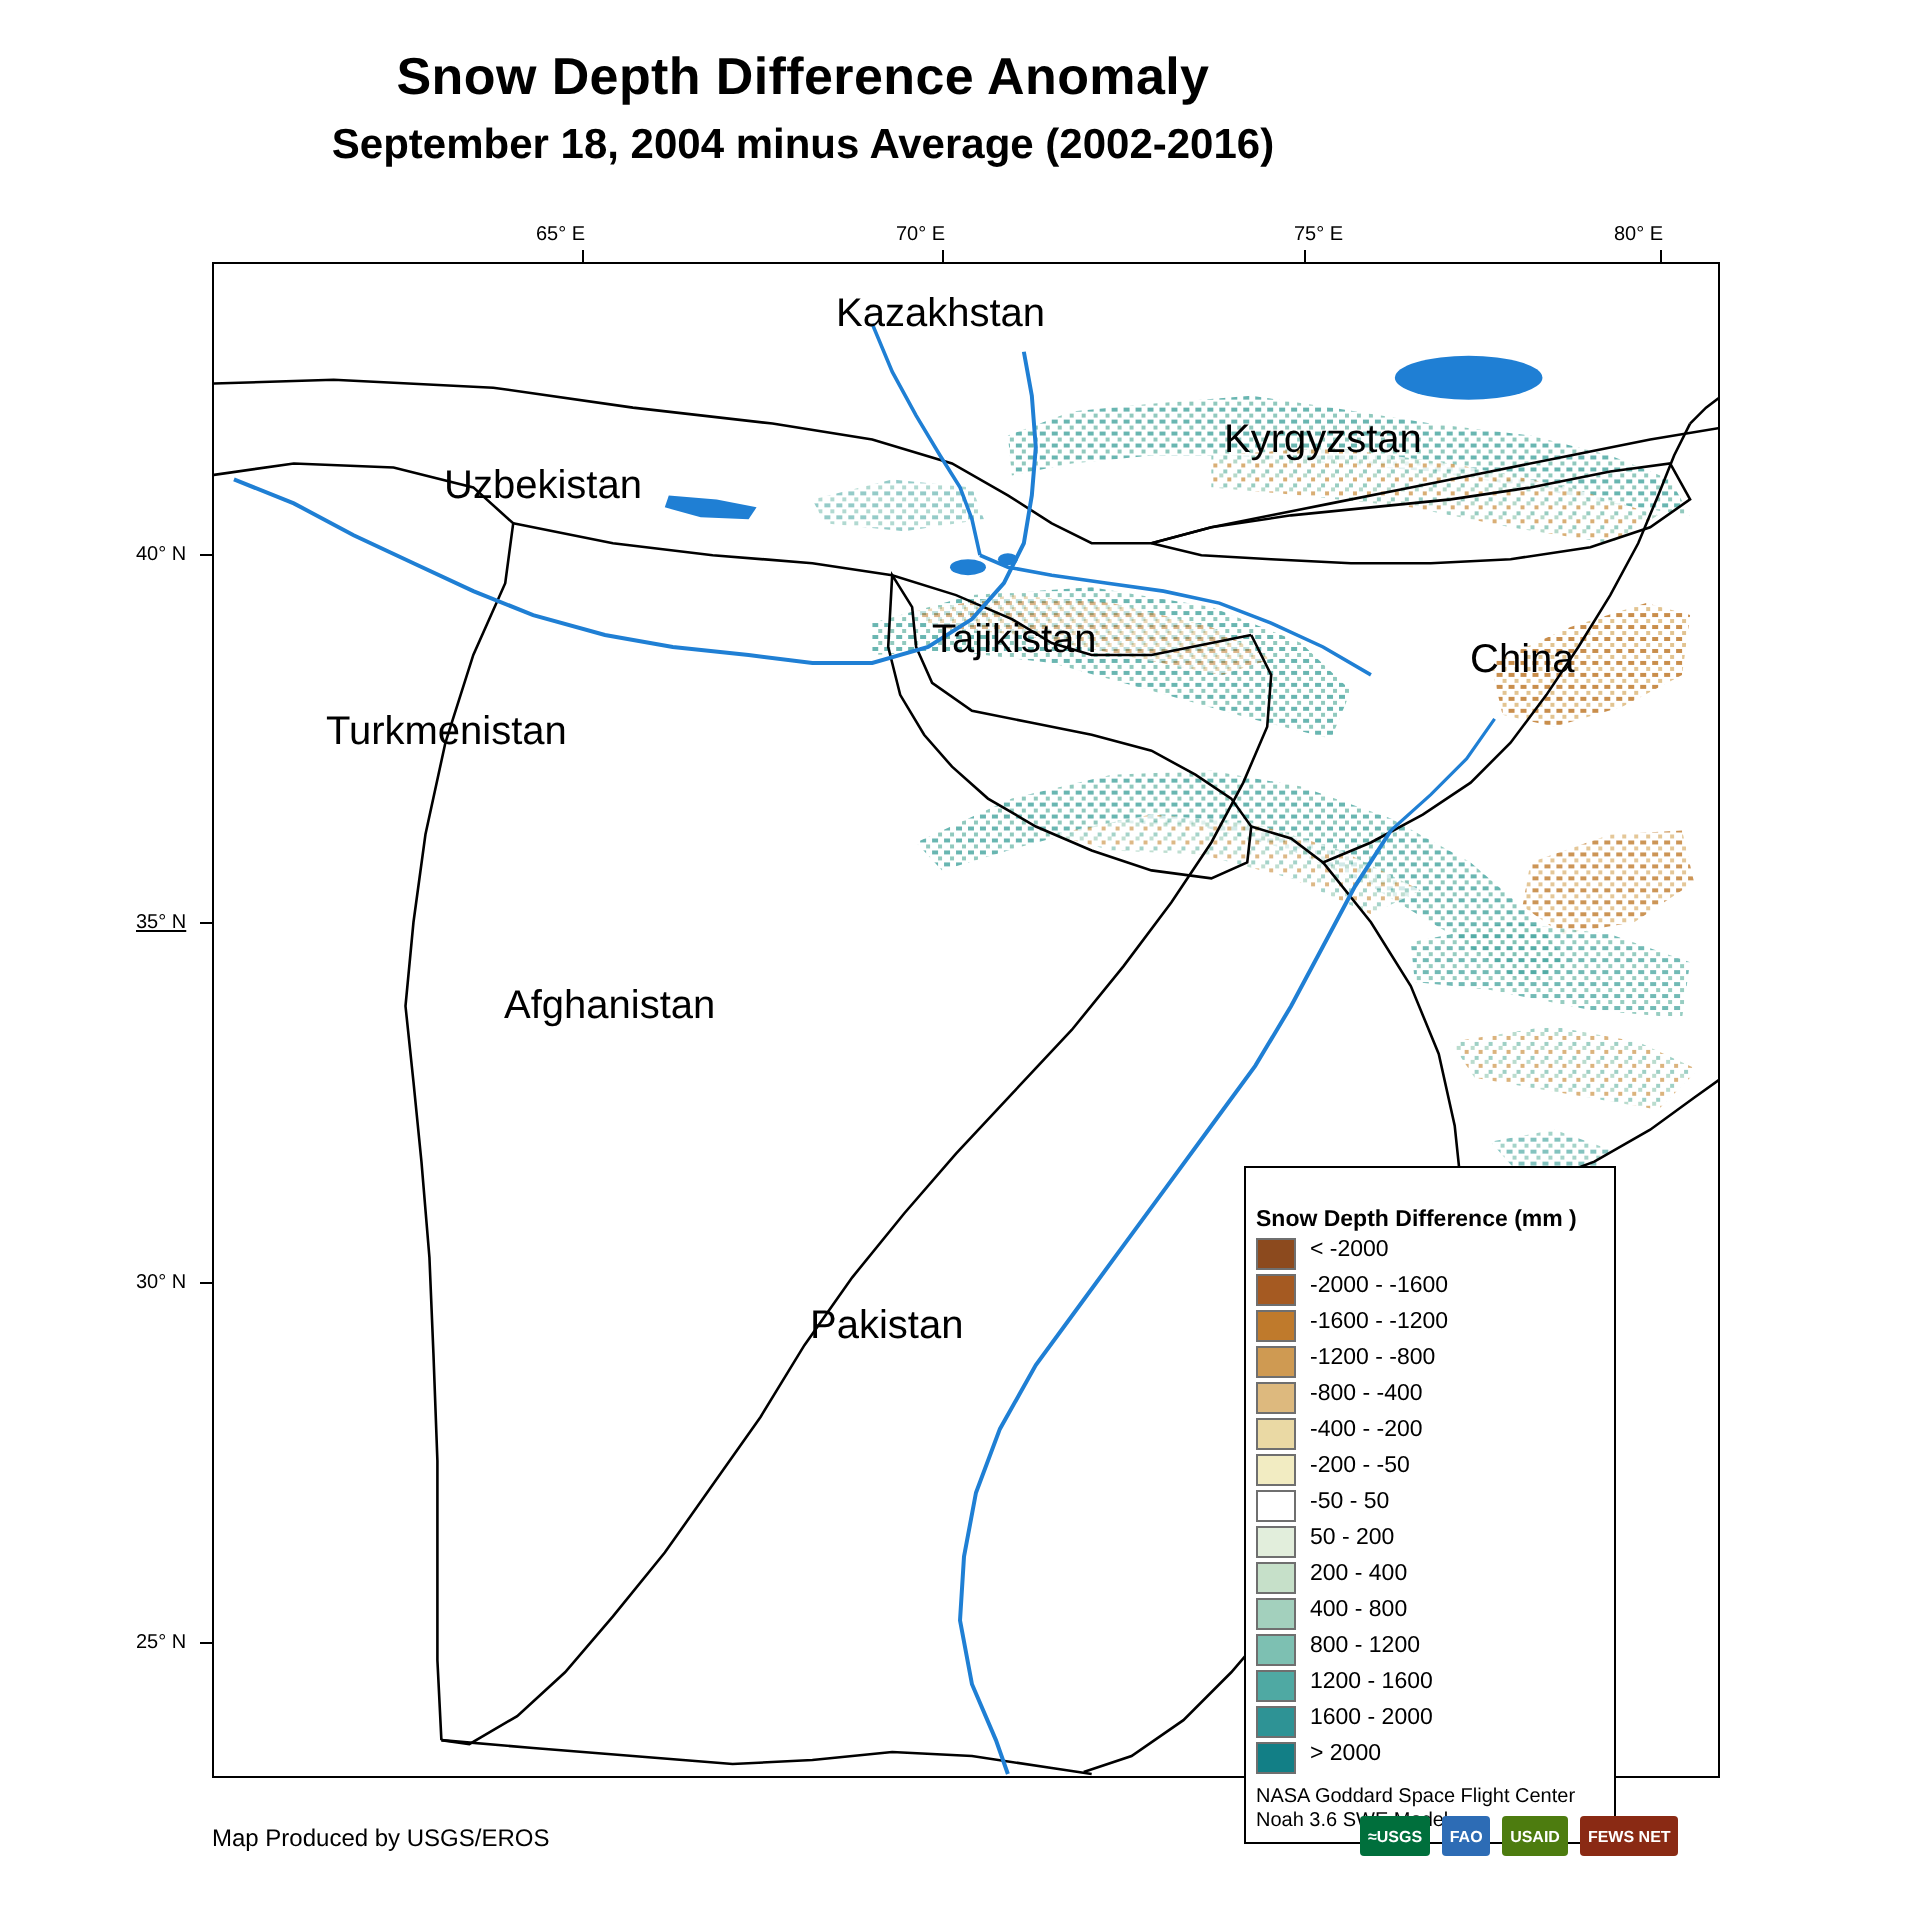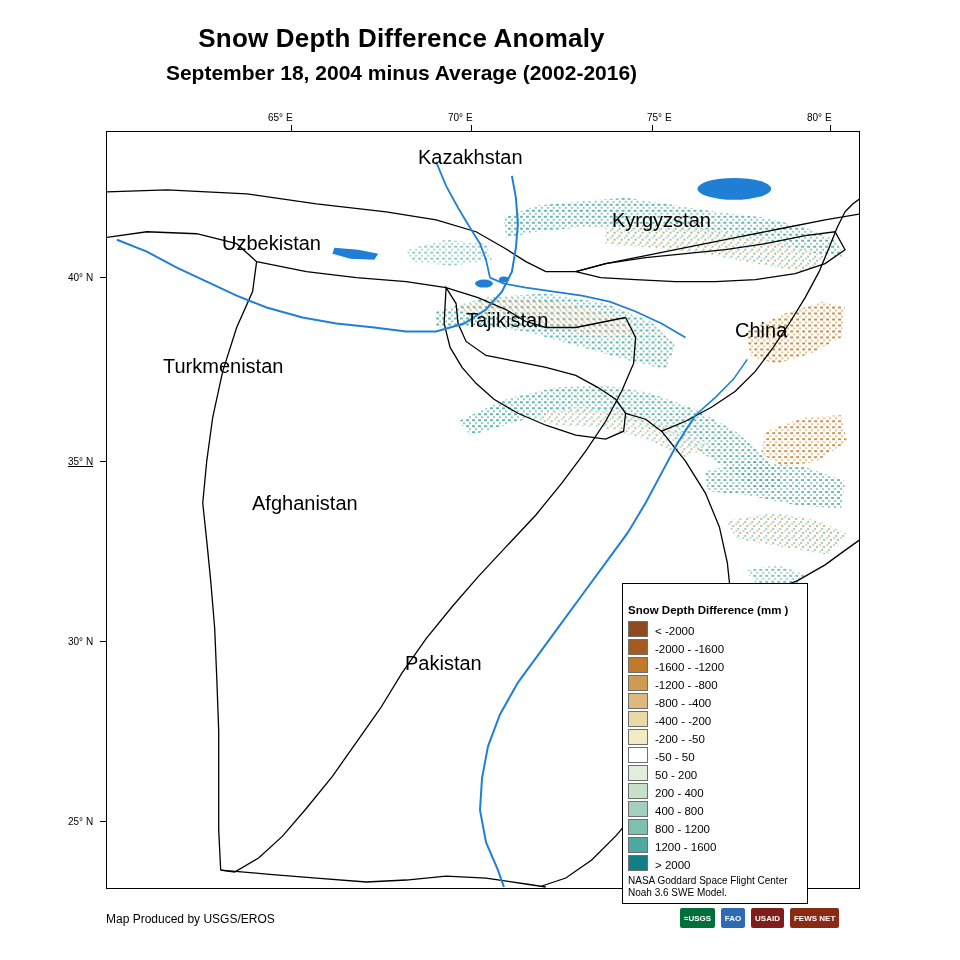--- a/index.html
+++ b/index.html
@@ -94,21 +94,21 @@
     margin-top: 25px;
   }
   #legend-title {
     font-size: 11.5px;
     font-weight: bold;
     margin-bottom: 3px;
     white-space: nowrap;
   }
   .legend-row {
     display: flex;
-    align-items: flex-end;
+    align-items: flex-start;
     height: 18px;
   }
   .legend-swatch {
     width: 20px;
     height: 16px;
     border: 1px solid #6f6f6f;
     box-sizing: border-box;
     flex: 0 0 auto;
   }
   .legend-text {
@@ -145,21 +145,21 @@
     font-size: 8px;
     font-weight: bold;
     color: #ffffff;
     border-radius: 2px;
     padding: 0 4px;
     box-sizing: border-box;
     white-space: nowrap;
   }
   .logo-usgs { background: #006f3c; }
   .logo-fao  { background: #2d6cb5; width: 24px; }
-  .logo-usaid{ background: #7f1d1d; }
+  .logo-usaid{ background: #4d7c0f; }
   .logo-fews { background: #8a2a14; }
 </style>
 </head>
 <body>
 
 <div id="title-block">
   <div id="main-title">Snow Depth Difference Anomaly</div>
   <div id="sub-title">September 18, 2004 minus Average (2002-2016)</div>
 </div>
 
@@ -342,20 +342,24 @@
   </div>
   <div class="legend-row">
     <span class="legend-swatch" style="background:#7dc0b2;"></span>
     <span class="legend-text">800 - 1200</span>
   </div>
   <div class="legend-row">
     <span class="legend-swatch" style="background:#4fa9a3;"></span>
     <span class="legend-text">1200 - 1600</span>
   </div>
   <div class="legend-row">
+    <span class="legend-swatch" style="background:#2e9395;"></span>
+    <span class="legend-text">1600 - 2000</span>
+  </div>
+  <div class="legend-row">
     <span class="legend-swatch" style="background:#127f86;"></span>
     <span class="legend-text">&gt; 2000</span>
   </div>
 
   <div id="legend-source">
     <div>NASA Goddard Space Flight Center</div>
     <div>Noah 3.6 SWE Model.</div>
   </div>
 </div>
 

